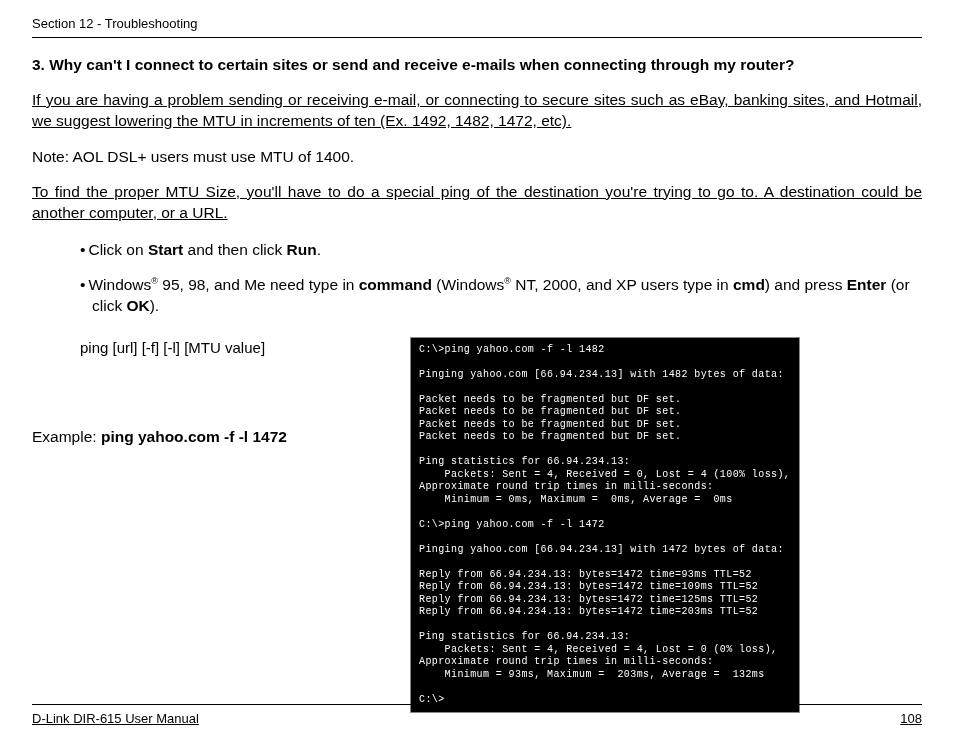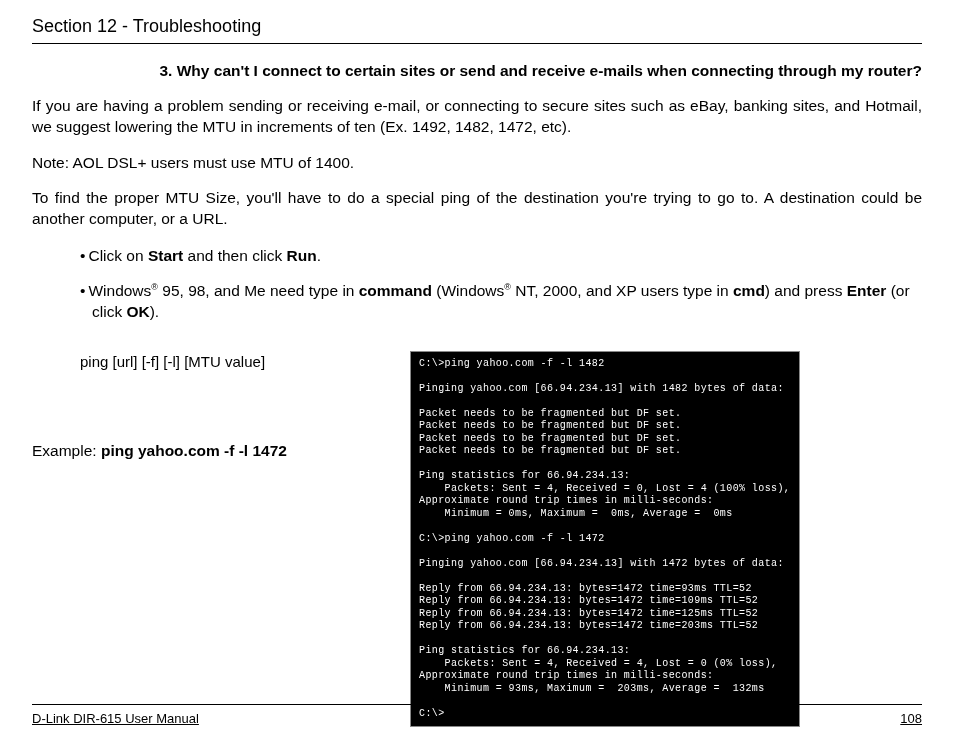--- a/index.html
+++ b/index.html
@@ -6,45 +6,45 @@
   body {
     font-family: Arial, Helvetica, sans-serif;
     width: 954px;
     height: 738px;
     background: #fff;
     color: #000;
     padding: 16px 32px 12px 32px;
     position: relative;
   }
   .header {
-    font-size: 18px;
+    font-size: 13px;
     padding-bottom: 6px;
     border-bottom: 1.5px solid #000;
     margin-bottom: 18px;
   }
   .q-title {
     font-size: 15.5px;
     font-weight: bold;
     margin-bottom: 16px;
-    text-align: right;
   }
   .para {
     font-size: 15.5px;
     line-height: 1.35;
     margin-bottom: 16px;
     text-align: justify;
+    text-decoration: underline;
   }
   .note {
     font-size: 15.5px;
     font-weight: normal;
     margin-bottom: 16px;
   }
   .bullets {
     margin-left: 48px;
-    margin-bottom: 28px;
+    margin-bottom: 20px;
   }
   .bullet {
     font-size: 15.5px;
     line-height: 1.35;
     margin-bottom: 14px;
     text-indent: -12px;
     padding-left: 12px;
   }
   .bullet .dot { padding-right: 3px; }
   .b { font-weight: bold; }

